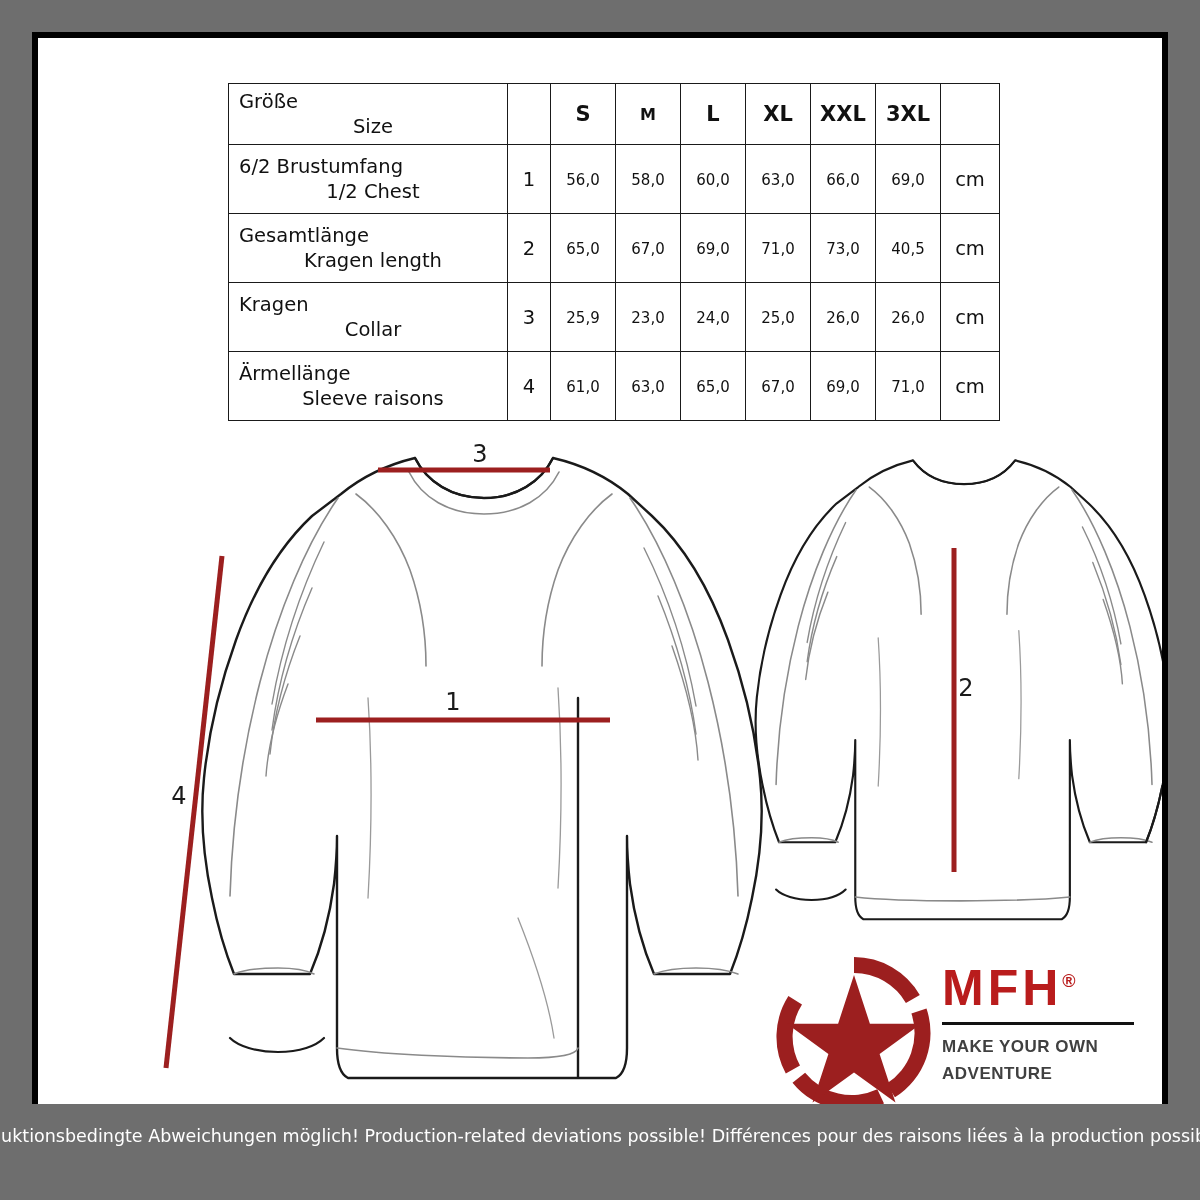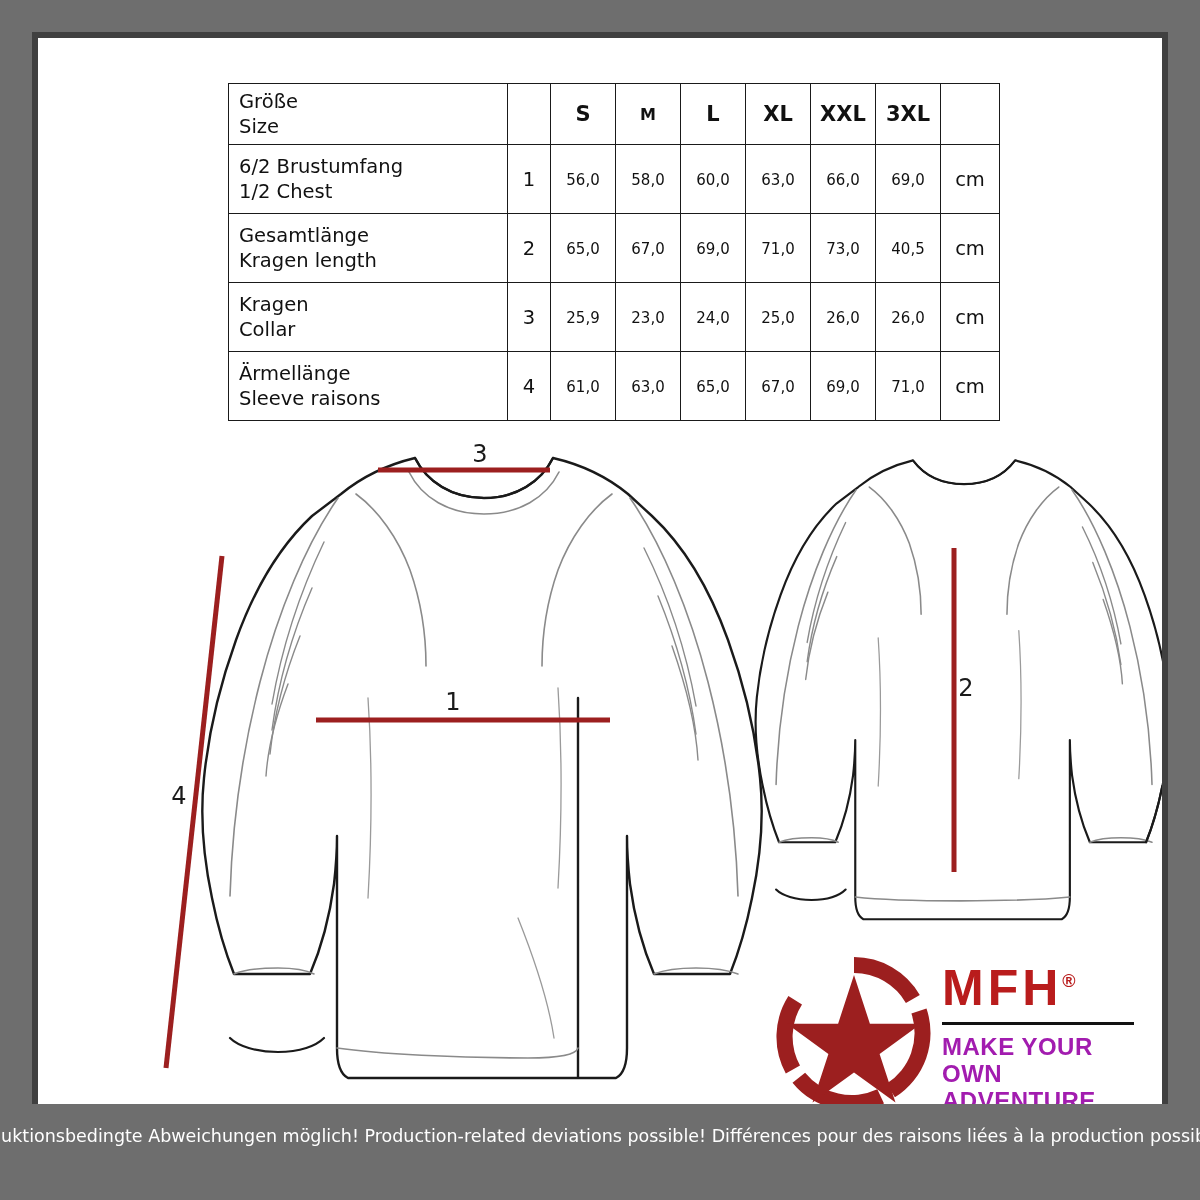--- a/index.html
+++ b/index.html
@@ -20,21 +20,21 @@
     background: #6e6e6e;
     box-sizing: border-box;
   }
   .card {
     position: absolute;
     left: 32px;
     top: 32px;
     width: 1136px;
     height: 1136px;
     background: #ffffff;
-    border: 6px solid #404040;
+    border: 6px solid #000000;
     box-sizing: border-box;
   }
   .inner {
     position: absolute;
     left: 0; top: 0; right: 0; bottom: 0;
     background: #ffffff;
   }
 
   
   .table-wrap {
@@ -58,21 +58,21 @@
   }
   .col-label { width: 268px; text-align: left !important; padding-left: 10px !important; }
   .col-num   { width: 42px; }
   .col-size  { width: 64px; }
   .col-unit  { width: 58px; border-radius: 29px; }
 
   .hdr-row td { height: 60px; }
   .body-row td { height: 68px; }
 
   .lbl-de { display: block; font-size: 19.5px; line-height: 25px; }
-  .lbl-en { display: block; font-size: 19.5px; line-height: 25px; }
+  .lbl-en { display: block; font-size: 19.5px; line-height: 25px; text-align: center; }
   .hdr-size { font-size: 21px; font-weight: bold; }
   .hdr-size.small { font-size: 16px; }
   .num { font-size: 19.5px; }
   .val { font-size: 15px; }
   .unit { font-size: 19.5px; }
 
   
   .art {
     position: absolute;
     left: 0;
@@ -119,22 +119,22 @@
   }
   .rule {
     height: 3px;
     background: #111;
     margin: 6px 0 8px 0;
     width: 192px;
   }
   .tagline {
     font-family: "Liberation Sans", sans-serif;
     font-weight: bold;
-    font-size: 24px;
-    color: #a21caf;
+    font-size: 17px;
+    color: #404040;
     line-height: 27px;
     letter-spacing: 0.5px;
   }
 
   
   .footer {
     position: absolute;
     left: 32px;
     right: 32px;
     bottom: 32px;

